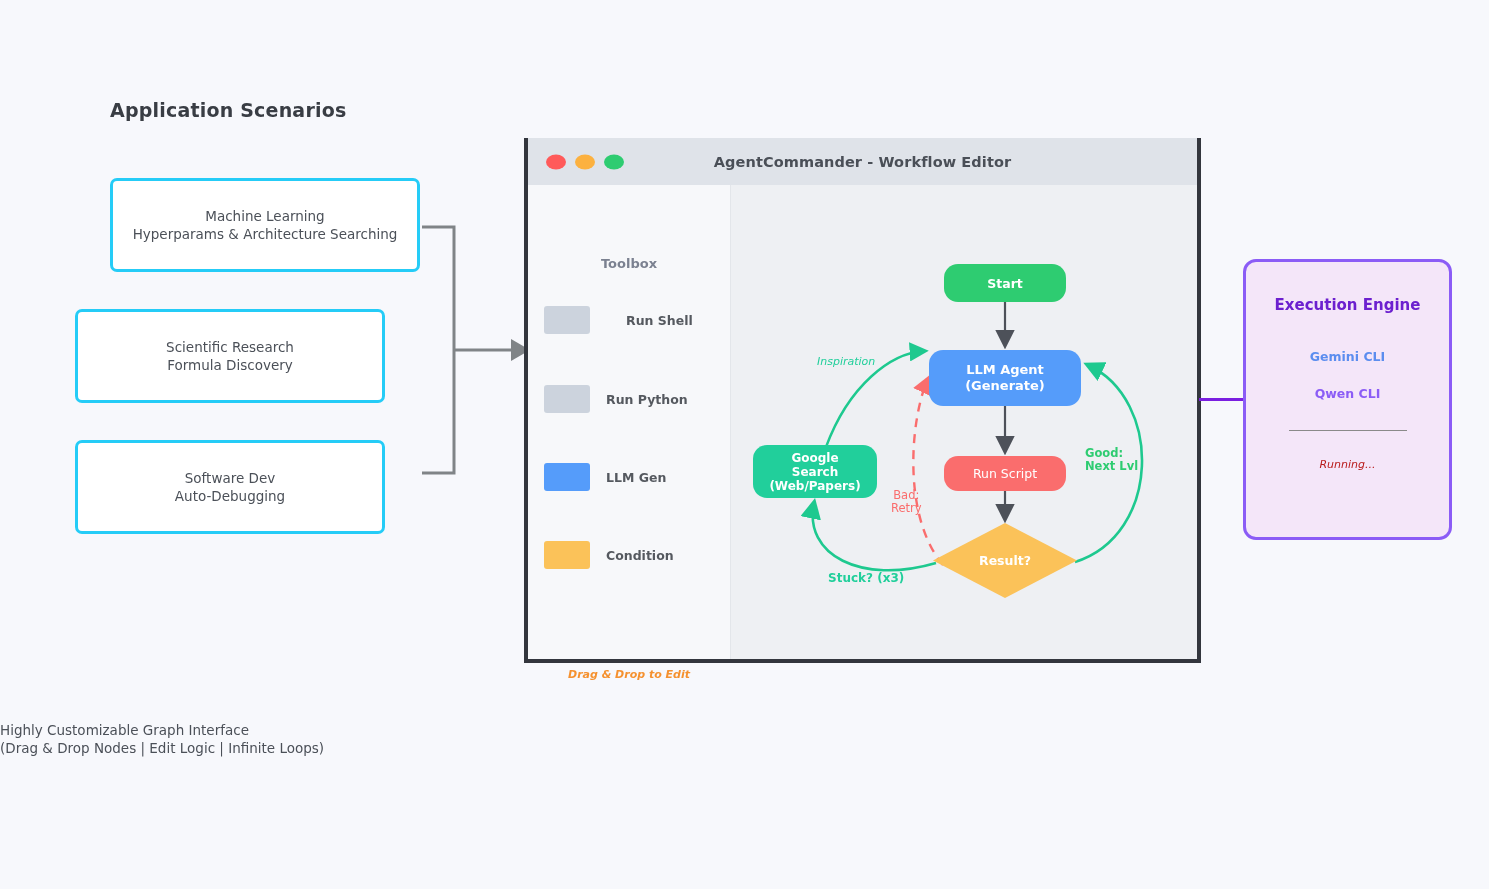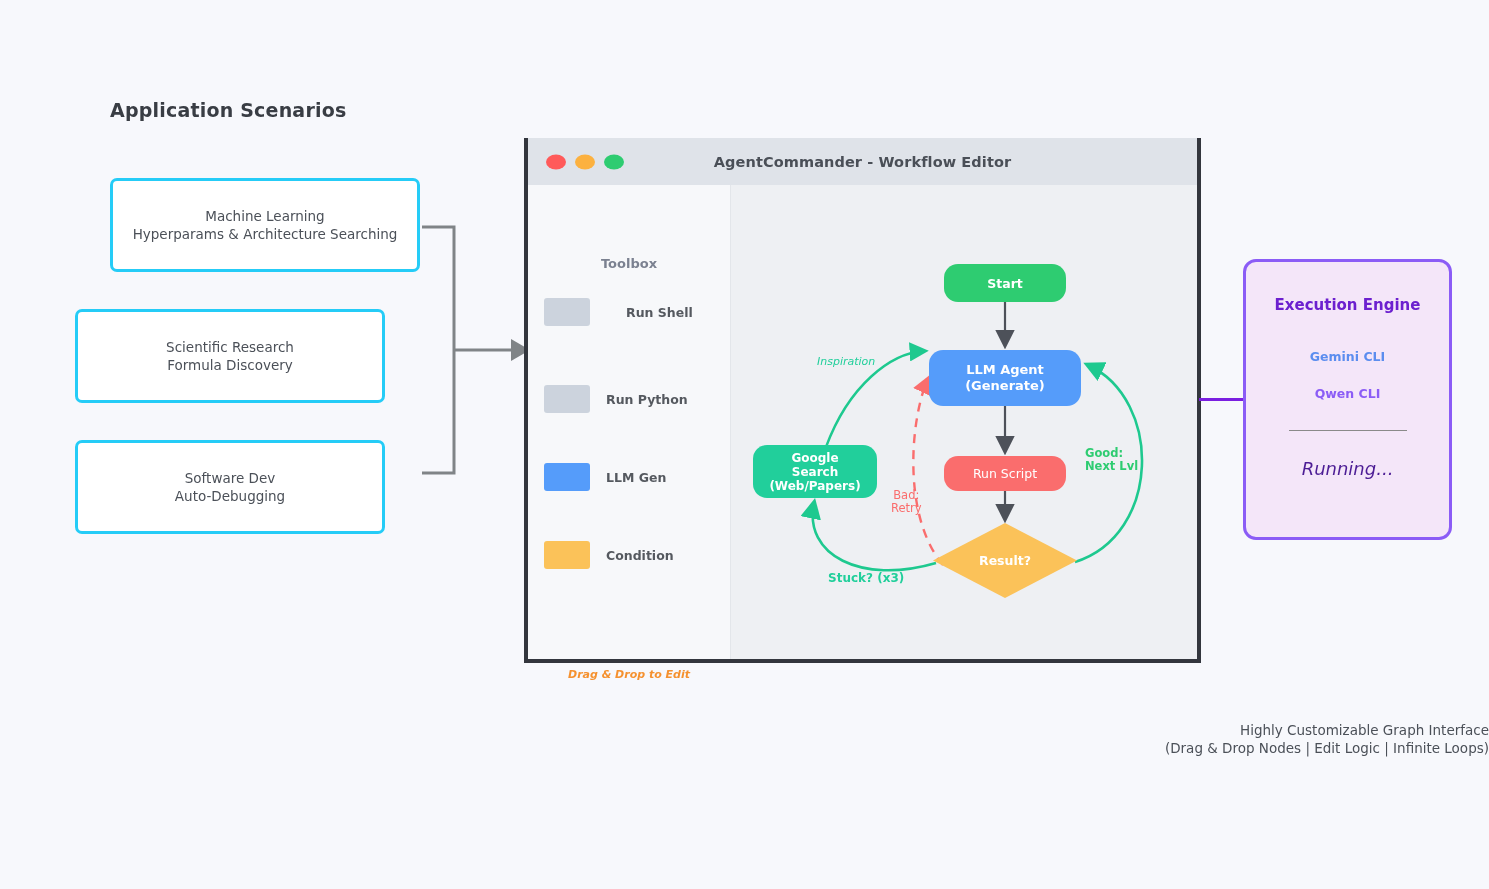--- a/index.html
+++ b/index.html
@@ -91,21 +91,21 @@
     position: absolute; left: 0; right: 0; top: 71px;
     text-align: center;
     font-size: 13px; font-weight: bold; color: #7b8190;
   }
   .tool-item {
     position: absolute; left: 16px;
     display: flex; align-items: center; gap: 16px;
   }
   .tool-swatch { width: 46px; height: 28px; border-radius: 3px; }
   .tool-label { font-size: 12.5px; font-weight: bold; color: #55595f; }
-  #tool-0 { top: 113px; gap: 36px; }
+  #tool-0 { top: 121px; gap: 36px; }
   #tool-1 { top: 200px; }
   #tool-2 { top: 278px; }
   #tool-3 { top: 356px; }
   #toolbox-hint {
     position: absolute; left: 0; right: 0; top: 482px;
     text-align: center;
     font-size: 11px; font-weight: bold; font-style: italic;
     color: #f5912f; line-height: 15px;
   }
 
@@ -211,27 +211,27 @@
   #exec-item-1 {
     margin-top: 22px;
     font-size: 12.5px; font-weight: bold; color: #8b5cf6;
   }
   #exec-divider {
     width: 118px; height: 1px; background: #8a8a8a;
     margin: 29px auto 0 auto;
   }
   #exec-status {
     margin-top: 27px;
-    font-size: 18px; font-style: italic; color: #4c1d95;
+    font-size: 11px; font-style: italic; color: #b91c1c;
   }
 
   
   #caption {
     left: 0; top: 722px; width: 1489px;
-    text-align: right;
+    text-align: left;
     color: #4b5058;
     font-size: 13.5px; line-height: 17.5px;
   }
   #caption .ln { display: block; }
 </style>
 </head>
 <body>
 
 <div class="abs" id="scenarios-title">Application Scenarios</div>
 

